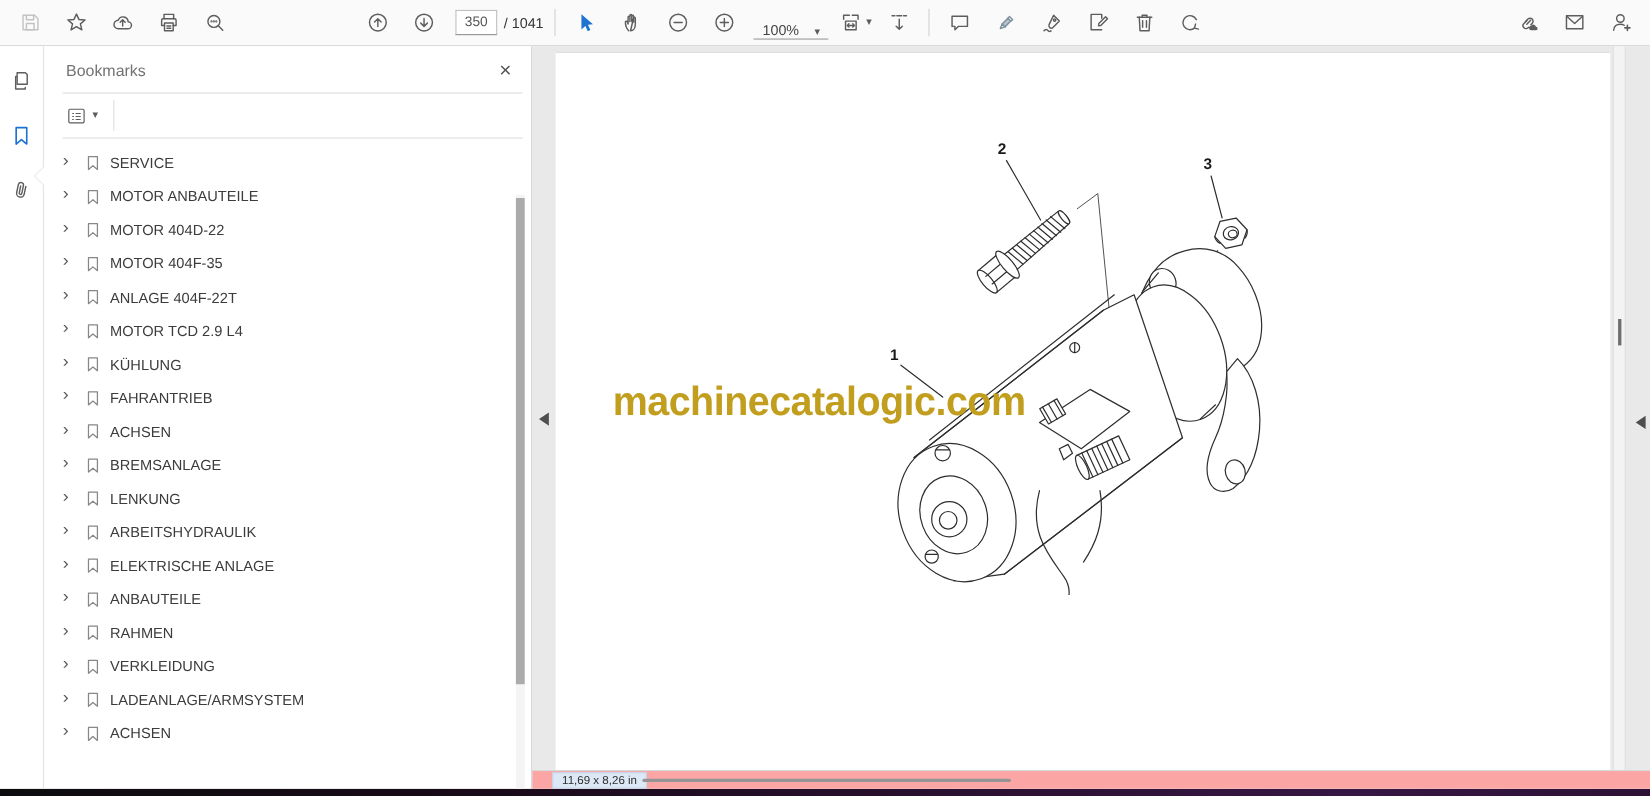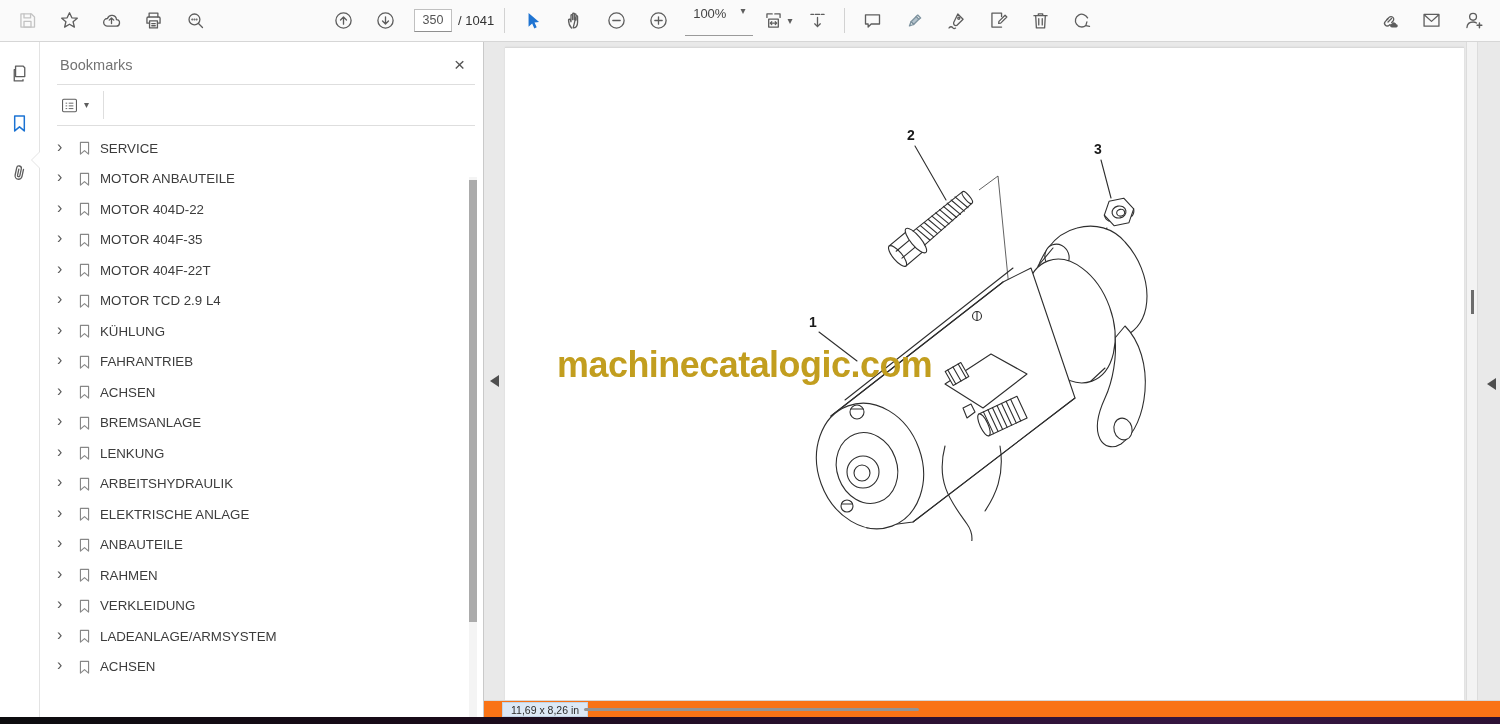--- a/index.html
+++ b/index.html
@@ -8,21 +8,21 @@
   .app{position:relative;width:1500px;height:724px;display:flex;flex-direction:column}
 
   
   .toolbar{height:42px;background:#fafafa;border-bottom:1px solid #d6d6d6;display:flex;align-items:center;flex-shrink:0;padding:0 6px}
   .tbtn{width:34px;height:34px;display:flex;align-items:center;justify-content:center;border-radius:3px;flex-shrink:0;margin:0 4px;cursor:default}
   .tbtn svg{width:21px;height:21px;stroke:#5d5d5d;fill:none;stroke-width:1.5;stroke-linecap:round;stroke-linejoin:round}
   .tbtn.disabled svg{stroke:#c3c3c3}
   .sep{width:1px;height:25px;background:#d2d2d2;margin:0 6px;flex-shrink:0}
   .page-box{width:38px;height:23px;border:1px solid #c0c0c0;border-bottom:1px solid #8f8f8f;background:#fff;color:#555;font-size:12.5px;text-align:center;margin:0 6px 1px 8px;font-family:"Liberation Sans",sans-serif}
   .page-total{font-size:13px;color:#333;margin-right:4px;white-space:nowrap}
-  .zoom-ctl{display:flex;align-items:flex-start;gap:14px;border-bottom:1px solid #9a9a9a;height:30px;padding:0 8px;margin:0 6px}
+  .zoom-ctl{display:flex;align-items:flex-end;gap:14px;border-bottom:1px solid #9a9a9a;height:30px;padding:0 8px;margin:0 6px}
   .zoom-ctl .zval{font-size:13px;color:#444}
   .caret{font-size:10px;color:#5d5d5d;line-height:1}
   .ddbtn{display:flex;align-items:center;gap:3px;margin:0 4px}
   .spacer{flex:1}
 
   
   .main{flex:1;display:flex;min-height:0}
 
   
   .rail{width:40px;background:#fff;border-right:1px solid #e3e3e3;display:flex;flex-direction:column;align-items:center;padding-top:18px;gap:24px;position:relative}
@@ -57,21 +57,21 @@
   .diagram{position:absolute;left:290px;top:63px;width:400px;height:430px}
   .diagram .ln{fill:none;stroke:#2e2e2e;stroke-width:1.1;stroke-linecap:round;stroke-linejoin:round}
   .diagram .fw{fill:#fff;stroke:#2e2e2e;stroke-width:1.1;stroke-linejoin:round}
   .diagram .thin{fill:none;stroke:#3a3a3a;stroke-width:.8}
   .diagram text{font-family:"Liberation Sans",sans-serif;font-weight:bold;font-size:14px;fill:#1a1a1a}
   .vscroll{position:absolute;right:22px;top:0;width:12px;height:658px;background:#f3f3f3;border-left:1px solid #dcdcdc;border-right:1px solid #dcdcdc}
   .vthumb{position:absolute;left:4px;top:248px;width:3px;height:24px;background:#6d6d6d}
   .nav-arrow{position:absolute;width:0;height:0;border-top:6px solid transparent;border-bottom:6px solid transparent;border-right:9px solid #4f4f4f}
   .nav-left{left:6px;top:333px}
   .nav-right{right:4px;top:336px}
-  .statusbar{position:absolute;left:0;bottom:0;width:100%;height:17px;background:#f97316;border-top:1px solid #d8d8d8}
+  .statusbar{position:absolute;left:0;bottom:0;width:100%;height:17px;background:#fca5a5;border-top:1px solid #d8d8d8}
   .size-label{position:absolute;left:18px;top:1px;height:15px;padding:0 8px;background:#dce8f5;border:1px solid #c3d4e6;font-size:10.5px;color:#2e2e2e;display:flex;align-items:center;white-space:nowrap}
   .hthumb{position:absolute;left:100px;top:7px;width:335px;height:3px;background:#949494;border-radius:2px}
 
   
   .sliver{height:7px;flex-shrink:0;background:linear-gradient(90deg,#0c0c0e 0%,#180a18 28%,#2a1030 58%,#361643 82%,#2c1134 100%)}
 </style>
 </head>
 <body>
 
 <div class="app">
@@ -307,21 +307,21 @@
             <svg class="bm-ribbon" viewBox="0 0 16 18">
               <path d="M3 2h10v14.5l-5-4.3-5 4.3z"></path>
             </svg>
             <span class="bm-label">MOTOR 404F-35</span>
           </div>
           <div class="bm-row">
             <span class="bm-chevron">›</span>
             <svg class="bm-ribbon" viewBox="0 0 16 18">
               <path d="M3 2h10v14.5l-5-4.3-5 4.3z"></path>
             </svg>
-            <span class="bm-label">MOTOR 404F-22T</span>
+            <span class="bm-label">ANLAGE 404F-22T</span>
           </div>
           <div class="bm-row">
             <span class="bm-chevron">›</span>
             <svg class="bm-ribbon" viewBox="0 0 16 18">
               <path d="M3 2h10v14.5l-5-4.3-5 4.3z"></path>
             </svg>
             <span class="bm-label">MOTOR TCD 2.9 L4</span>
           </div>
           <div class="bm-row">
             <span class="bm-chevron">›</span>

